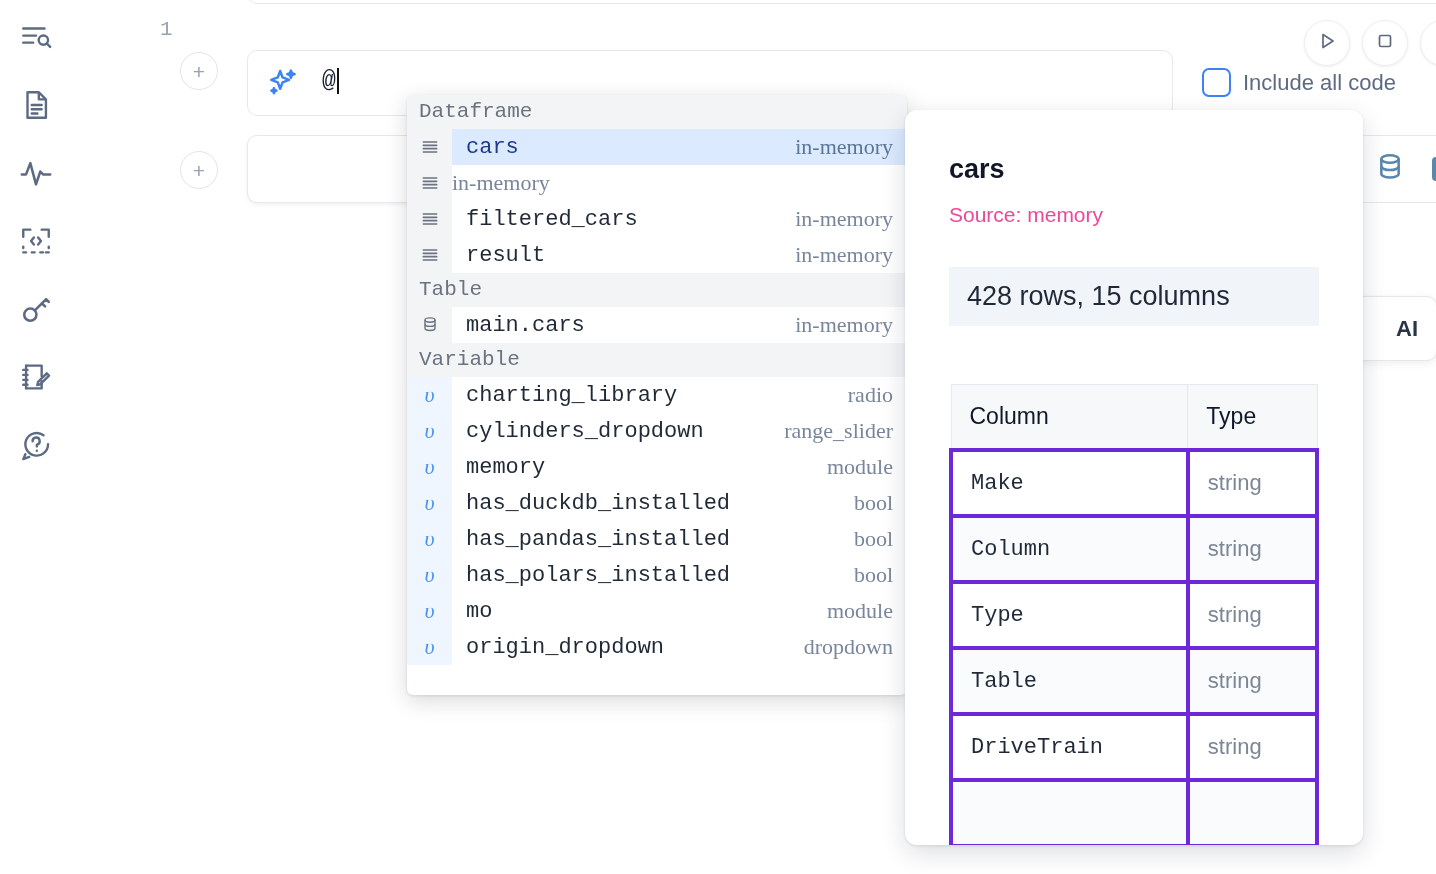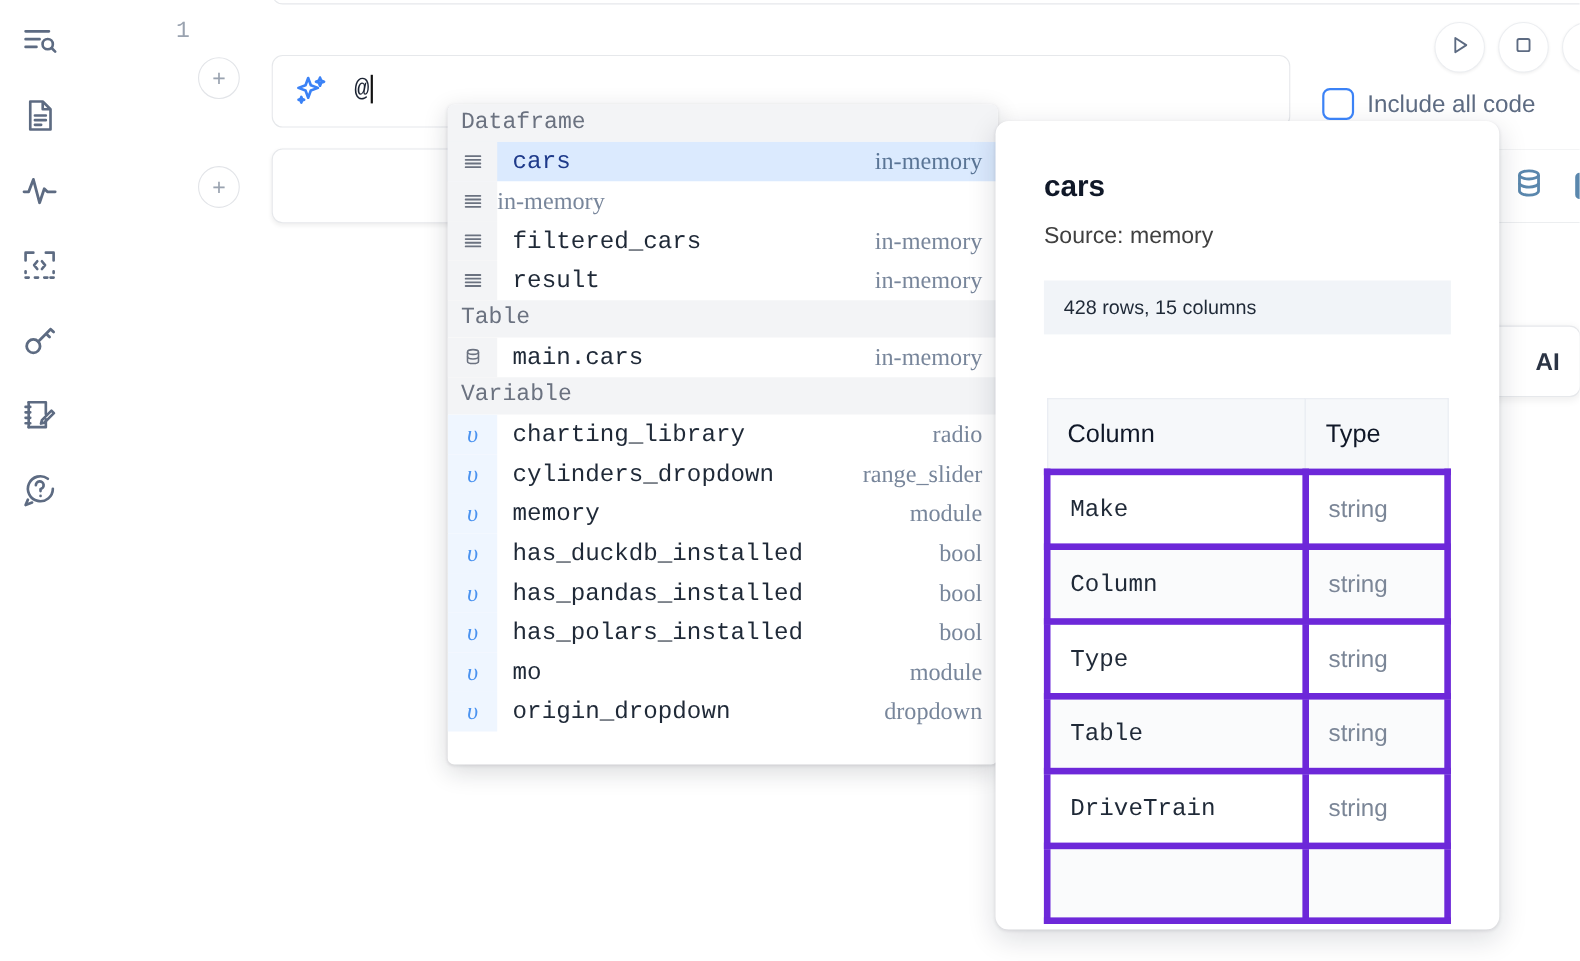--- a/index.html
+++ b/index.html
@@ -94,21 +94,21 @@
   }
   .round-btn {
     width: 46px; height: 46px; border-radius: 50%;
     border: 1px solid #eceef1; background: #fff;
     display: flex; align-items: center; justify-content: center;
     color: #5d6b82; cursor: pointer;
     box-shadow: 0 1px 3px rgba(0,0,0,.07);
   }
 
   .include-row {
-    position: absolute; left: 1130px; top: 80px;
+    position: absolute; left: 1130px; top: 68px;
     display: flex; align-items: center; gap: 12px; z-index: 30;
   }
   .chk {
     width: 29px; height: 29px; border: 2px solid #3b82f6; border-radius: 7px;
     background: #fff; cursor: pointer;
   }
   .include-label { font-size: 22px; color: #5d6b82; white-space: nowrap; }
 
   
   .ai-float {
@@ -153,32 +153,32 @@
   .ac-body { overflow: hidden; height: 600px; }
 
   
   .detail {
     position: absolute; left: 833px; top: 110px; width: 458px; height: 735px;
     background: #fff; border-radius: 12px;
     box-shadow: 0 8px 26px rgba(16,24,40,.14), 0 1px 3px rgba(16,24,40,.10);
     padding: 44px 44px 0; overflow: hidden; z-index: 25;
   }
   .detail-title { font-size: 27px; font-weight: bold; color: #101828; margin: 0; }
-  .detail-source { font-size: 21px; color: #404040; margin-top: 18px; }
+  .detail-source { font-size: 21px; color: #ec4899; margin-top: 18px; }
   .detail-shape {
-    margin-top: 28px; background: #f1f4f8; border-radius: 0;
-    padding: 14px 18px; font-size: 18px; color: #1f2937;
+    margin-top: 40px; background: #f1f4f8; border-radius: 0;
+    padding: 14px 18px; font-size: 27px; color: #1f2937;
   }
   .dtable { margin-top: 58px; width: 100%; border-collapse: collapse; }
   .dtable th {
     text-align: left; font-weight: normal; font-size: 23px; color: #101828;
     background: #f6f8fa; border: 1px solid #e6eaf0; padding: 18px 18px;
   }
   .dtable td {
-    border: 6px solid #6d28d9; padding: 18px 18px; font-size: 22px;
+    border: 4px solid #6d28d9; padding: 18px 18px; font-size: 22px;
   }
   .dtable td.col { font-family: "Liberation Mono", monospace; color: #1f2937; }
   .dtable td.typ { color: #7b8697; }
   .dtable tr:nth-child(even) td { background: #fafbfc; }
   .dtable tr:nth-child(odd) td { background: #ffffff; }
 </style>
 </head>
 <body>
 
 <div id="root">

